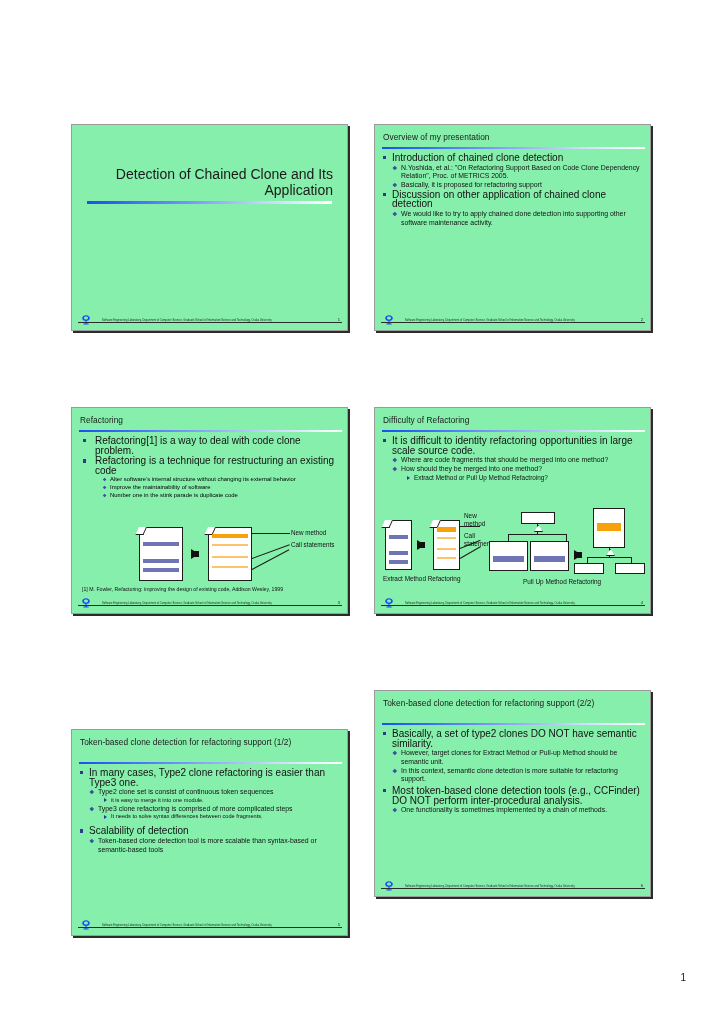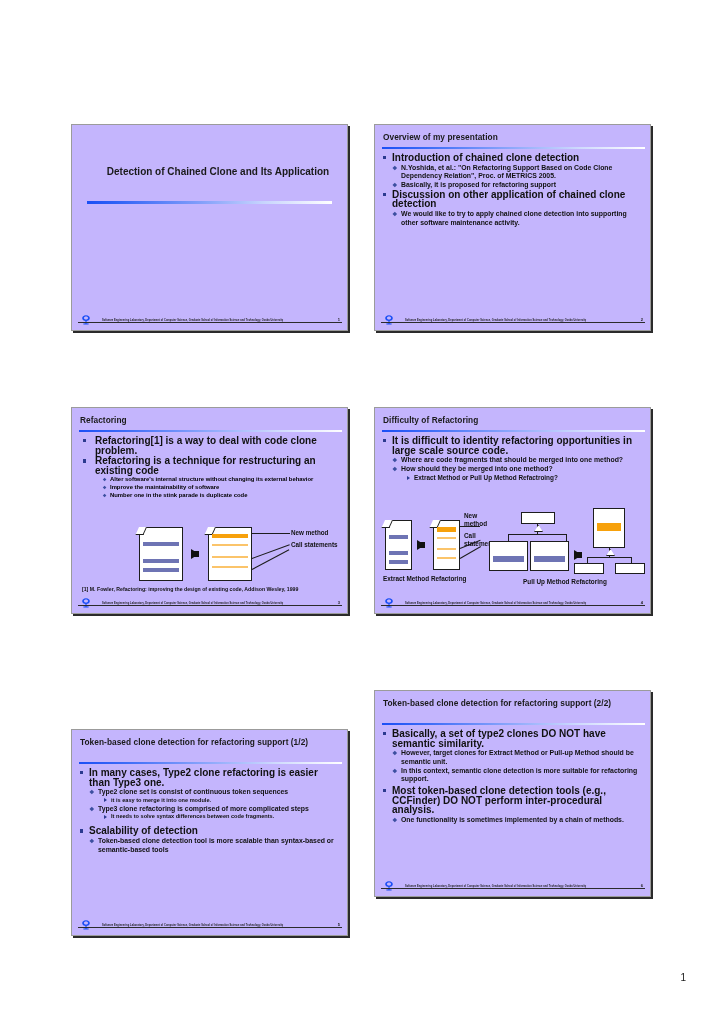--- a/index.html
+++ b/index.html
@@ -8,26 +8,25 @@
     font-family:"Liberation Sans", sans-serif;
     color:#000;
     -webkit-font-smoothing:antialiased;
   }
   .page{position:absolute;inset:0;}
 
   
   .slide{
     position:absolute;
     width:277px;height:207px;
-    background:#c4b5fd;
+    background:#86efac;
     border:1px solid #9b9b9b;
     box-shadow:2px 2px 0 0 #2b2b2b;
     box-sizing:border-box;
     overflow:hidden;
-    font-weight:bold;
   }
   .s1{left:71px;  top:124px;}
   .s2{left:374px; top:124px;}
   .s3{left:71px;  top:407px;padding-left:39px;}
   .s4{left:374px; top:407px;}
   .s5{left:71px;  top:690px;margin-top:39px;}
   .s6{left:374px; top:690px;}
 
   
   .hdr{
@@ -75,21 +74,21 @@
   }
   .sub{margin-left:10px;}
 
   
   .l2s{font-size:5.9px;line-height:7.4px;padding-left:9px;margin-top:.6px;}
   .l2s>.bl{position:absolute;left:1.5px;top:1.9px;width:3.2px;height:3.2px;background:#3c4fa0;transform:rotate(45deg) scale(.85);}
 
   
   .tslide-title{
     position:absolute;left:27px;right:14px;top:41px;
-    font-size:10px;color:#1a1a1a;text-align:center;
+    font-size:14px;color:#1a1a1a;text-align:right;
     padding-left:4px;
   }
   .tslide-rule{
     position:absolute;left:15px;right:15px;top:76px;height:3px;
     background:linear-gradient(to right,#1b4ff5 0%,#2f62f6 12%,#7f9cfa 45%,#c7d4fd 72%,#ffffff 100%);
   }
   .tslide-sub{
     position:absolute;left:14px;right:14px;top:88px;
     font-size:7.4px;line-height:10.5px;color:#1a1a1a;text-align:center;
   }

